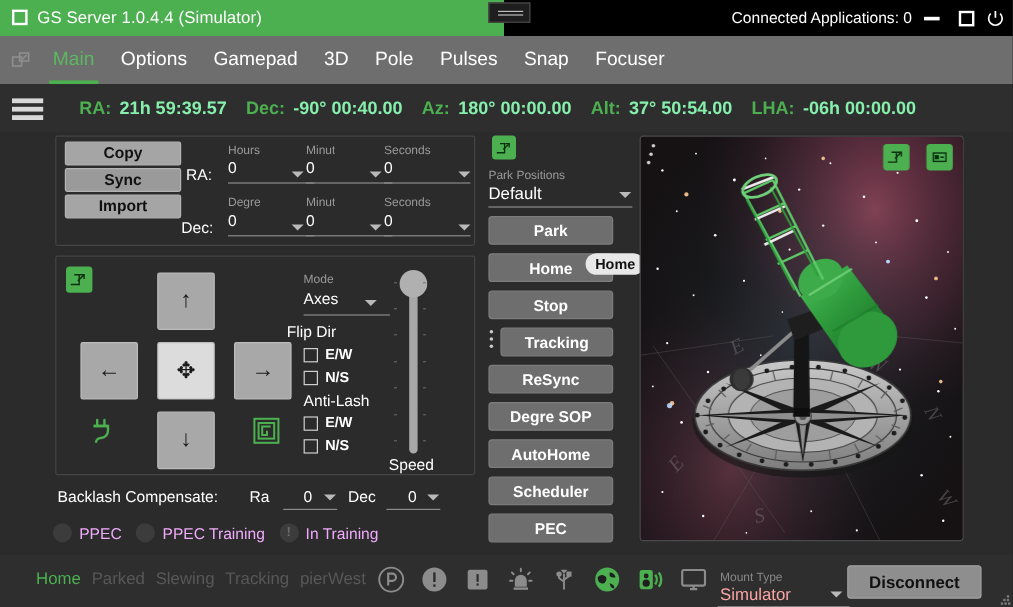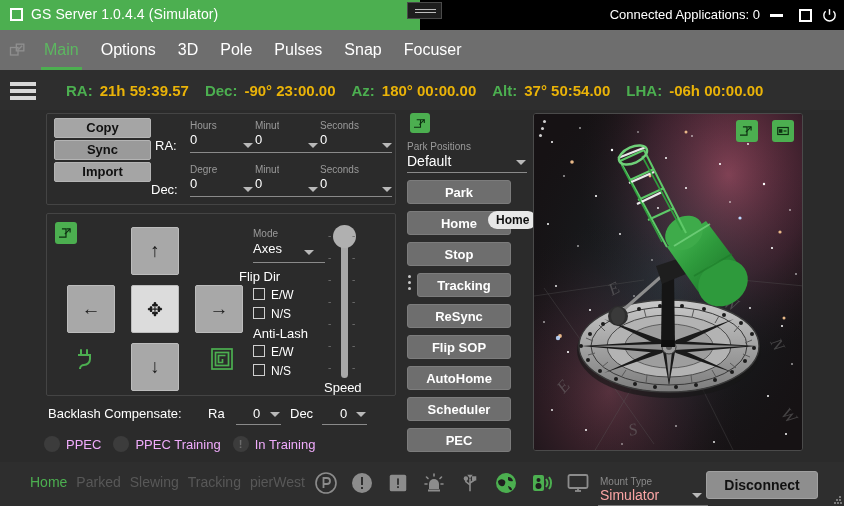--- a/index.html
+++ b/index.html
@@ -93,21 +93,21 @@
     display: block;
   }
   .hamburger i:nth-child(1) { top: 0; }
   .hamburger i:nth-child(2) { top: 7px; }
   .hamburger i:nth-child(3) { top: 14px; }
   .coords {
     position: absolute; left: 66px; top: 70px; height: 40px;
     display: flex; align-items: center; gap: 7px;
   }
   .co-lbl { color: #4caf50; font-size: 15px; font-weight: bold; }
-  .co-val { color: #eab308; font-size: 15px; font-weight: bold; margin-right: 9px; }
+  .co-val { color: #86efac; font-size: 15px; font-weight: bold; margin-right: 9px; }
 
   
   .body-area {
     position: absolute; left: 0; top: 110px; width: 844px; height: 352px;
     background: #2b2b2b;
   }
 
   
   .goto-box {
     position: absolute; left: 46px; top: 113px; width: 350px; height: 92px;
@@ -155,21 +155,21 @@
     border: 1px solid #bcbcbc; border-radius: 2px; cursor: pointer;
     display: flex; align-items: center; justify-content: center;
     color: #1a1a1a; font-size: 19px;
   }
   .dbtn.center { background: #dcdcdc; }
 
   .mode-cap { position: absolute; color: #9a9a9a; font-size: 10px; }
   .mode-val { position: absolute; color: #ffffff; font-size: 13px; }
   .mode-line { position: absolute; height: 1px; background: #8a8a8a; }
   .grp-hdr { position: absolute; color: #ffffff; font-size: 13px; }
-  .chk-row { position: absolute; display: flex; align-items: flex-start; gap: 6px; cursor: pointer; }
+  .chk-row { position: absolute; display: flex; align-items: flex-end; gap: 6px; cursor: pointer; font-weight: bold; }
   .chk { width: 12px; height: 12px; border: 1px solid #cfcfcf; background: transparent; }
   .chk-lbl { color: #ffffff; font-size: 12px; }
 
   .slider-track {
     position: absolute; left: 341px; top: 236px; width: 7px; height: 142px;
     background: #a8a8a8; border-radius: 4px; cursor: pointer;
   }
   .slider-thumb {
     position: absolute; left: 333px; top: 225px; width: 23px; height: 23px;
     background: #b0b0b0; border-radius: 50%; cursor: pointer;
@@ -294,38 +294,39 @@
   <div class="tab-ext-icon" style="top:40px">
     <svg viewBox="0 0 24 24" width="20" height="20" fill="none" stroke="#8f8f8f" stroke-width="1.6">
       <rect x="3" y="9" width="9" height="9"></rect>
       <rect x="10" y="5" width="9" height="8"></rect>
       <path d="M12.5 11.5 L17 7"></path>
     </svg>
   </div>
   <div class="tabs">
     <div class="tab active">Main</div>
     <div class="tab">Options</div>
+    <div class="tab">Gamepad</div>
     <div class="tab">3D</div>
     <div class="tab">Pole</div>
     <div class="tab">Pulses</div>
     <div class="tab">Snap</div>
     <div class="tab">Focuser</div>
   </div>
 
   <div class="coordrow"></div>
   <div class="hamburger">
     <i></i>
       <i></i>
       <i></i>
   </div>
   <div class="coords">
     <span class="co-lbl">RA:</span>
     <span class="co-val">21h 59:39.57</span>
     <span class="co-lbl">Dec:</span>
-    <span class="co-val">-90° 23:00.00</span>
+    <span class="co-val">-90° 00:40.00</span>
     <span class="co-lbl">Az:</span>
     <span class="co-val">180° 00:00.00</span>
     <span class="co-lbl">Alt:</span>
     <span class="co-val">37° 50:54.00</span>
     <span class="co-lbl">LHA:</span>
     <span class="co-val">-06h 00:00.00</span>
   </div>
 
   <div class="body-area"></div>
 
@@ -482,21 +483,21 @@
   <div class="pp-cap">Park Positions</div>
   <div class="pp-val">Default</div>
   <div class="pp-line"></div>
   <div class="caret pp-caret"></div>
 
   <button class="cbtn" style="top:180px">Park</button>
   <button class="cbtn" style="top:211px">Home</button>
   <button class="cbtn" style="top:242px">Stop</button>
   <button class="cbtn tracking" style="top:273px">Tracking</button>
   <button class="cbtn" style="top:304px">ReSync</button>
-  <button class="cbtn" style="top:335px">Flip SOP</button>
+  <button class="cbtn" style="top:335px">Degre SOP</button>
   <button class="cbtn" style="top:366px">AutoHome</button>
   <button class="cbtn" style="top:397px">Scheduler</button>
   <button class="cbtn" style="top:428px">PEC</button>
 
   <div class="tracking-dots">
     <i></i>
       <i></i>
       <i></i>
   </div>
   <div class="tooltip">Home</div>

